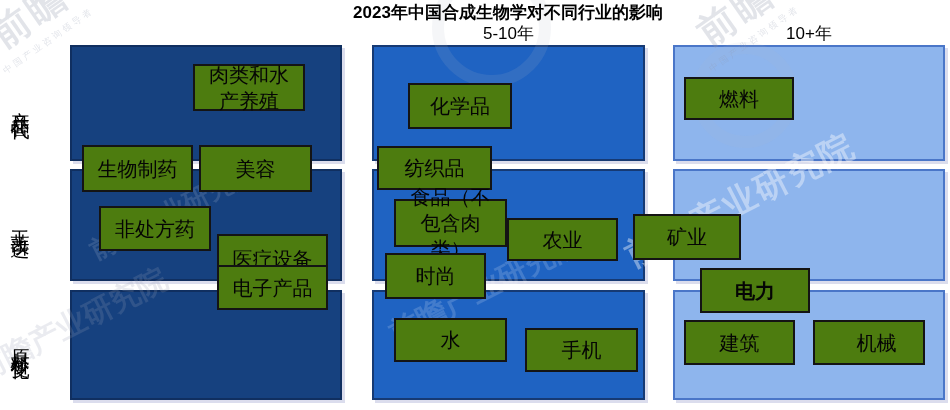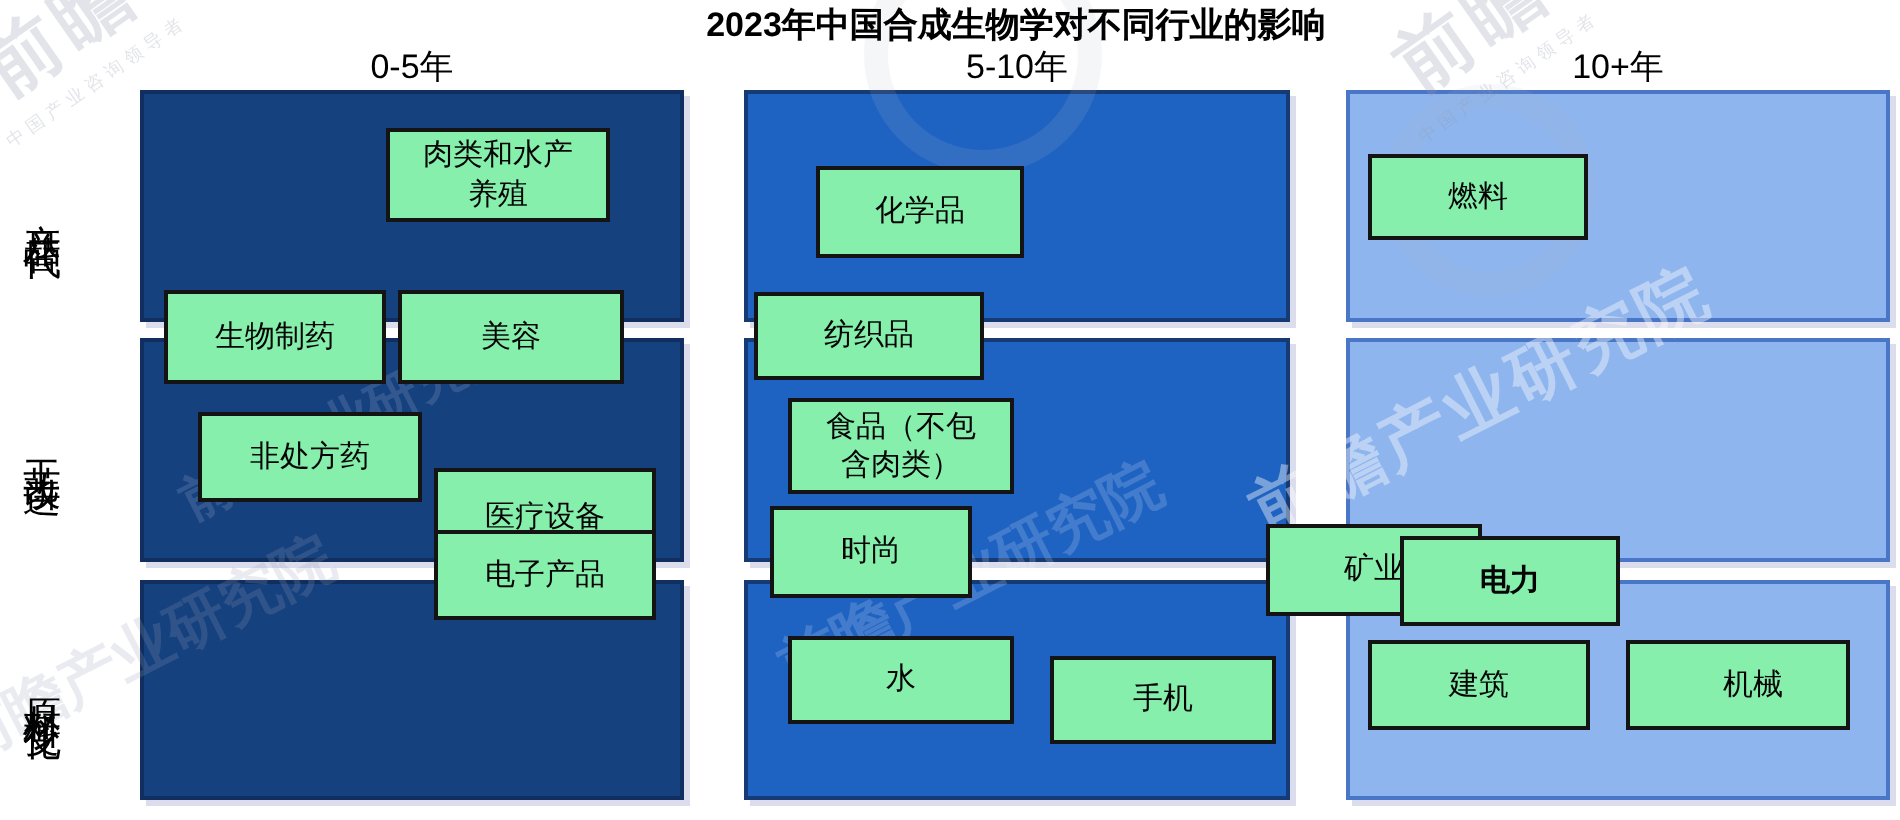--- a/index.html
+++ b/index.html
@@ -32,36 +32,36 @@
     box-shadow:3px 3px 0 rgba(190,193,222,0.55); z-index:1;
   }
   .c1{left:70px;  width:272px; background:#16417F; border-color:#102f60;}
   .c2{left:372px; width:273px; background:#1F63C2; border-color:#163a74;}
   .c3{left:673px; width:272px; background:#8EB5ED; border-color:#4a76c8;}
   .r1{top:45px;  height:116px;}
   .r2{top:169px; height:112px;}
   .r3{top:290px; height:110px;}
 
   .box{
-    position:absolute; box-sizing:border-box; background:#86efac; border:2px solid #141414;
+    position:absolute; box-sizing:border-box; background:#4d7c0f; border:2px solid #141414;
     display:flex; align-items:center; justify-content:center; text-align:center;
-    font-size:15px; font-weight:400; line-height:1.3; padding:2px 4px; z-index:5; color:#050505;
+    font-size:20px; font-weight:400; line-height:1.3; padding:2px 4px; z-index:5; color:#050505;
   }
   .pad-lg{padding:2px 10px;}
   .b0 {left:193px; top:64px;  width:112px; height:47px;}
   .b1 {left:82px;  top:145px; width:111px; height:47px;}
   .b2 {left:199px; top:145px; width:113px; height:47px;}
   .b3 {left:99px;  top:206px; width:112px; height:45px;}
   .b4 {left:217px; top:206px; width:111px; height:50px;margin-top:28px;}
   .b5 {left:217px; top:265px; width:111px; height:45px;}
   .b6 {left:408px; top:83px;  width:104px; height:46px;}
   .b7 {left:377px; top:146px; width:115px; height:44px;text-align:right;}
   .b8 {left:394px; top:199px; width:113px; height:48px;}
   .b9 {left:507px; top:218px; width:111px; height:43px;}
-  .b10{left:633px; top:214px; width:108px; height:46px;margin-top:48px;}
+  .b10{left:633px; top:214px; width:108px; height:46px;}
   .b11{left:385px; top:253px; width:101px; height:46px;}
   .b12{left:394px; top:318px; width:113px; height:44px;}
   .b13{left:525px; top:318px; width:113px; height:44px;margin-top:10px;}
   .b14{left:684px; top:77px;  width:110px; height:43px;}
   .b15{left:700px; top:268px; width:110px; height:45px;font-weight:bold;}
   .b16{left:684px; top:320px; width:111px; height:45px;}
   .b17{left:813px; top:320px; width:112px; height:45px;padding-left:19px;}
 
   .wm{position:absolute; pointer-events:none; user-select:none; z-index:4; white-space:nowrap;}
   .wm-corner{color:#8d96ac; opacity:.25; transform:rotate(-35deg); text-align:center;}
@@ -77,21 +77,20 @@
   .wm-d2{left:392px; top:315px; font-size:30px; color:#ffffff; opacity:.16;}
   .wm-d3{left:92px;  top:235px; font-size:26px; color:#ffffff; opacity:.12;}
   .wm-d4{left:-22px; top:352px; font-size:30px; color:#98a1b6; opacity:.20;}
 </style>
 </head>
 <body>
 
 <div class="stage">
 
   <div class="title">2023年中国合成生物学对不同行业的影响</div>
-  <div class="col-header h1">0-5年</div>
   <div class="col-header h2">5-10年</div>
   <div class="col-header h3">10+年</div>
 
   <div class="row-label rl1">产品替代</div>
   <div class="row-label rl2">工艺改进</div>
   <div class="row-label rl3">原材料变化</div>
 
   <div class="block c1 r1"></div>
   <div class="block c1 r2"></div>
   <div class="block c1 r3"></div>
@@ -119,20 +118,21 @@
 
   <div class="box b0 pad-lg">肉类和水产养殖</div>
   <div class="box b1">生物制药</div>
   <div class="box b2">美容</div>
   <div class="box b3">非处方药</div>
   <div class="box b4">医疗设备</div>
   <div class="box b5">电子产品</div>
   <div class="box b6">化学品</div>
   <div class="box b7">纺织品</div>
   <div class="box b8 pad-lg">食品（不包含肉类）</div>
+  <div class="box b9">农业</div>
   <div class="box b10">矿业</div>
   <div class="box b11">时尚</div>
   <div class="box b12">水</div>
   <div class="box b13">手机</div>
   <div class="box b14">燃料</div>
   <div class="box b15">电力</div>
   <div class="box b16">建筑</div>
   <div class="box b17">机械</div>
 
 </div>

